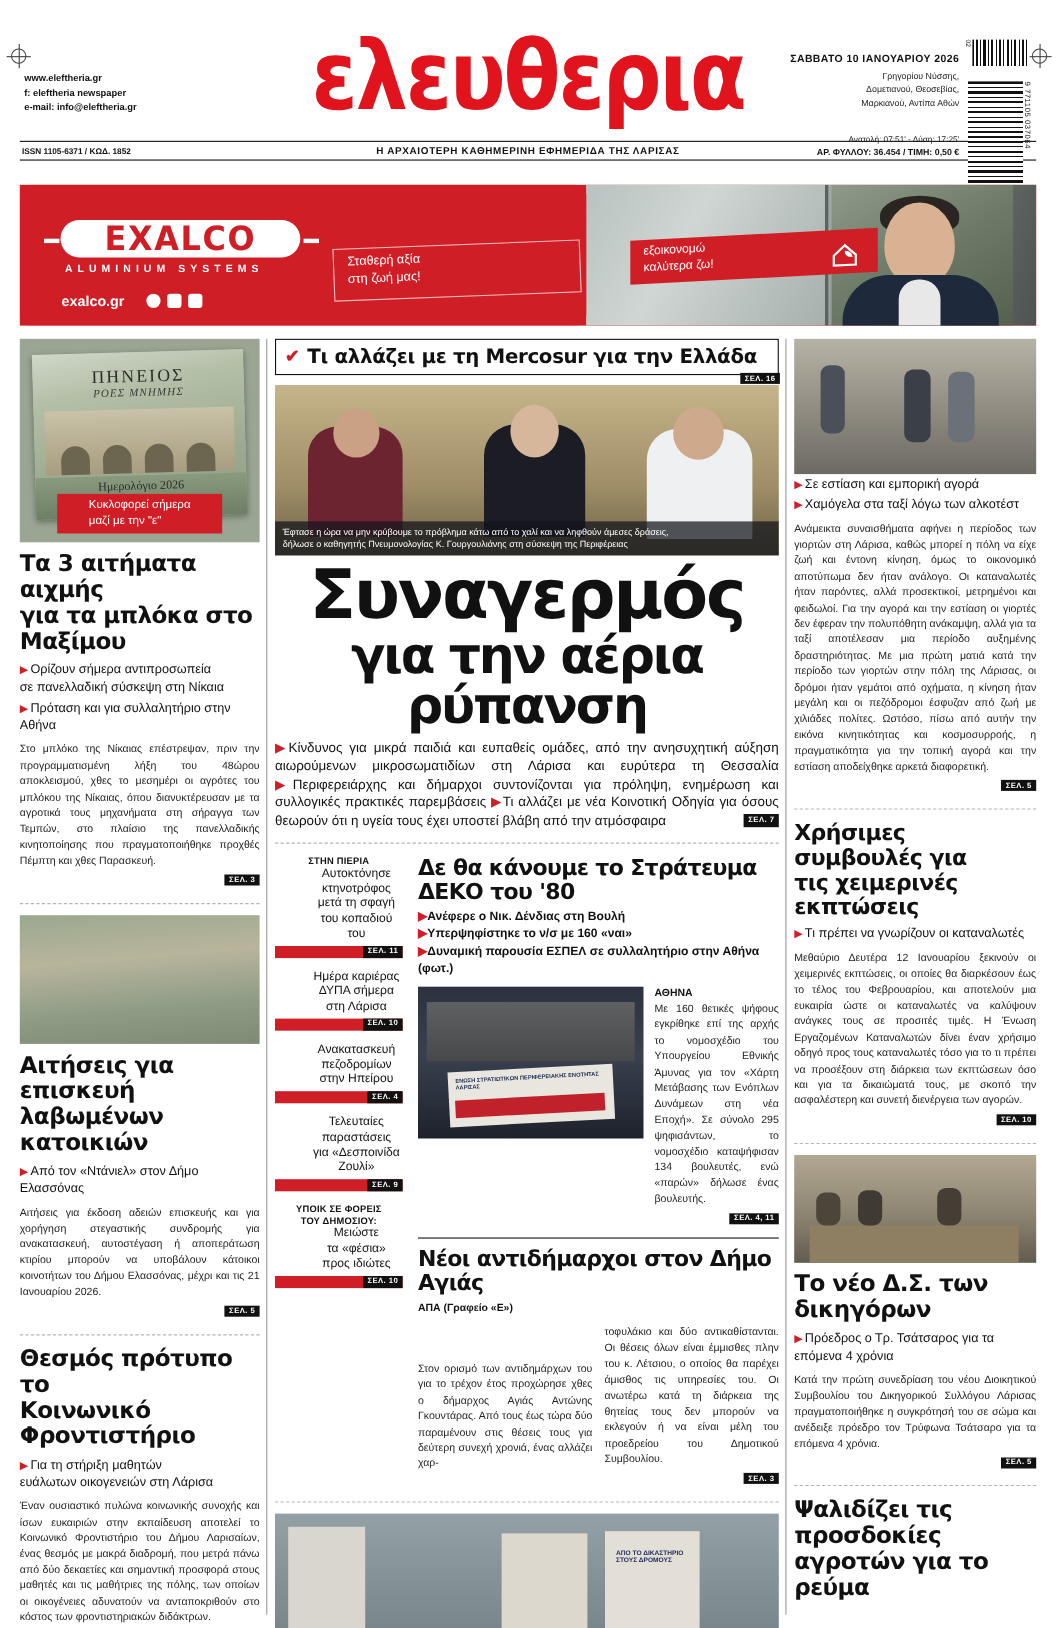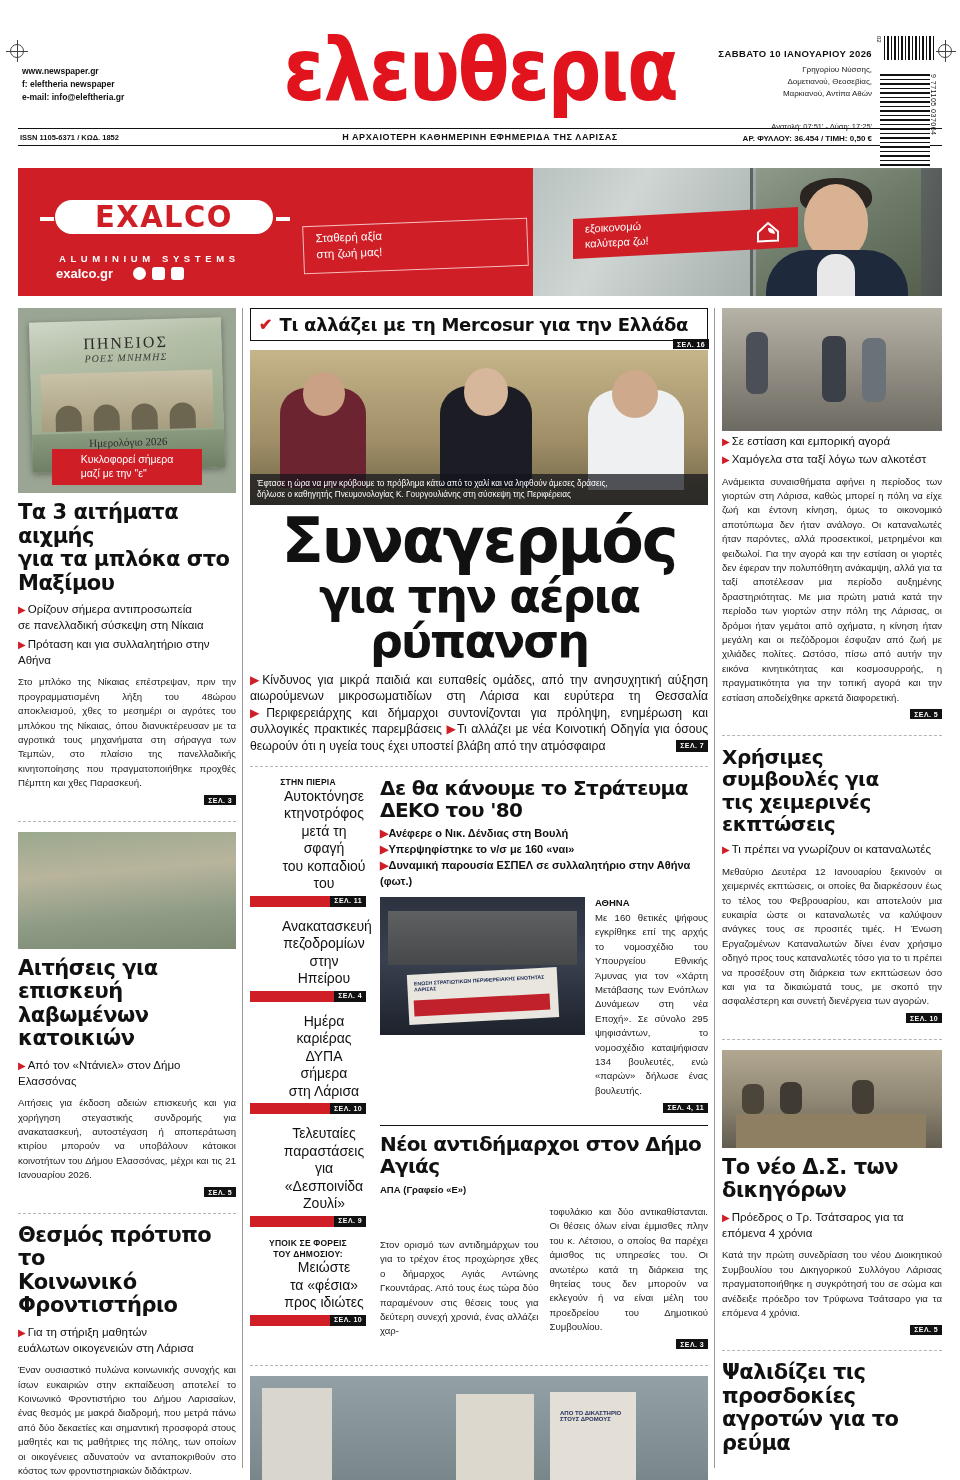--- a/index.html
+++ b/index.html
@@ -77,21 +77,21 @@
     font-family:"DejaVu Sans", sans-serif;
     font-weight:700; font-size:29px; letter-spacing:1.5px; color:#d01e26;
     transform: scaleY(1.05);
   }
   .exalco-bar-l, .exalco-bar-r {
     position:absolute; top:49px; width:14px; height:4px; background:#fff;
   }
   .exalco-bar-l { left:22px; }
   .exalco-bar-r { left:258px; }
   .exalco-sub {
-    position:absolute; left:41px; top:85px; color:#fff;
+    position:absolute; left:41px; top:71px; color:#fff;
     font-size:9.5px; font-weight:700; letter-spacing:4.6px;
   }
   .exalco-url {
     position:absolute; left:38px; top:98px; color:#fff;
     font-size:13px; font-weight:700;
   }
   .social { position:absolute; left:115px; top:99px; display:flex; gap:6px; }
   .social i {
     width:13px; height:13px; background:#fff; border-radius:3px; display:block;
     position:relative;
@@ -211,21 +211,21 @@
   .cal-redband {
     position:absolute; left:34px; bottom:8px; width:150px; height:36px;
     background:#d01e26; display:flex; flex-direction:column; align-items:center;
     justify-content:center; color:#fff; font-size:10.5px; line-height:1.3;
   }
 
   
   .minicol { width:116px; }
   .mini-item { margin-bottom:11px;text-align:center; }
   .mini-kicker { font-size:8.5px; font-weight:700; letter-spacing:.2px; line-height:1.25; }
-  .mini-title { font-size:14px; line-height:1.25; color:#111;margin-left:32px; }
+  .mini-title { font-size:11px; line-height:1.25; color:#111;margin-left:32px; }
   .mini-bar {
     margin-top:3px; height:11px; background:#d01e26; position:relative;
   }
   .mini-bar .pageref { position:absolute; right:0; top:0; height:11px; line-height:8px; }
 
   
   .ph-people { background: linear-gradient(180deg,#b7b2a6 0%,#8e8a80 55%,#6d6a63 100%); }
   .ph-flood  { background: linear-gradient(175deg,#9aa98e 0%,#b9b49c 35%,#8e9c86 70%,#7d8a74 100%); }
   .ph-panel  { background: linear-gradient(180deg,#c6b48a 0%,#9e8d66 60%,#6e6346 100%); }
   .ph-rally  { background: linear-gradient(180deg,#2c3240 0%,#39404f 45%,#1d222c 100%); }
@@ -277,21 +277,21 @@
 
   <div class="masthead">
     <div class="reg-mark" style="left:6px;top:40px;">
         <div class="reg-circle"></div>
       </div>
     <div class="reg-mark" style="left:934px;top:40px;">
         <div class="reg-circle"></div>
       </div>
 
     <div class="contact-block">
-      <div>www.newspaper.gr</div>
+      <div>www.eleftheria.gr</div>
       <div>f: eleftheria newspaper</div>
       <div>e-mail: info@eleftheria.gr</div>
     </div>
 
     <div class="logo-wrap">
       <div class="logo">ελευθερια</div>
     </div>
 
     <div class="date-block">
       <div class="date-main">ΣΑΒΒΑΤΟ 10 ΙΑΝΟΥΑΡΙΟΥ 2026</div>
@@ -440,33 +440,33 @@
             <div class="mini-kicker" style="white-space:pre-line;">ΣΤΗΝ ΠΙΕΡΙΑ</div>
             <div class="mini-title" style="white-space:pre-line;">Αυτοκτόνησε
 κτηνοτρόφος
 μετά τη σφαγή
 του κοπαδιού του</div>
             <div class="mini-bar">
                 <span class="pageref">ΣΕΛ. 11</span>
               </div>
           </div>
           <div class="mini-item">
+            <div class="mini-title" style="white-space:pre-line;">Ημέρα καριέρας
+ΔΥΠΑ σήμερα
+στη Λάρισα</div>
+            <div class="mini-bar">
+                <span class="pageref">ΣΕΛ. 10</span>
+              </div>
+          </div>
+          <div class="mini-item">
             <div class="mini-title" style="white-space:pre-line;">Ανακατασκευή
 πεζοδρομίων
 στην Ηπείρου</div>
             <div class="mini-bar">
                 <span class="pageref">ΣΕΛ. 4</span>
-              </div>
-          </div>
-          <div class="mini-item">
-            <div class="mini-title" style="white-space:pre-line;">Ημέρα καριέρας
-ΔΥΠΑ σήμερα
-στη Λάρισα</div>
-            <div class="mini-bar">
-                <span class="pageref">ΣΕΛ. 10</span>
               </div>
           </div>
           <div class="mini-item">
             <div class="mini-title" style="white-space:pre-line;">Τελευταίες
 παραστάσεις
 για «Δεσποινίδα
 Ζουλί»</div>
             <div class="mini-bar">
                 <span class="pageref">ΣΕΛ. 9</span>
               </div>

